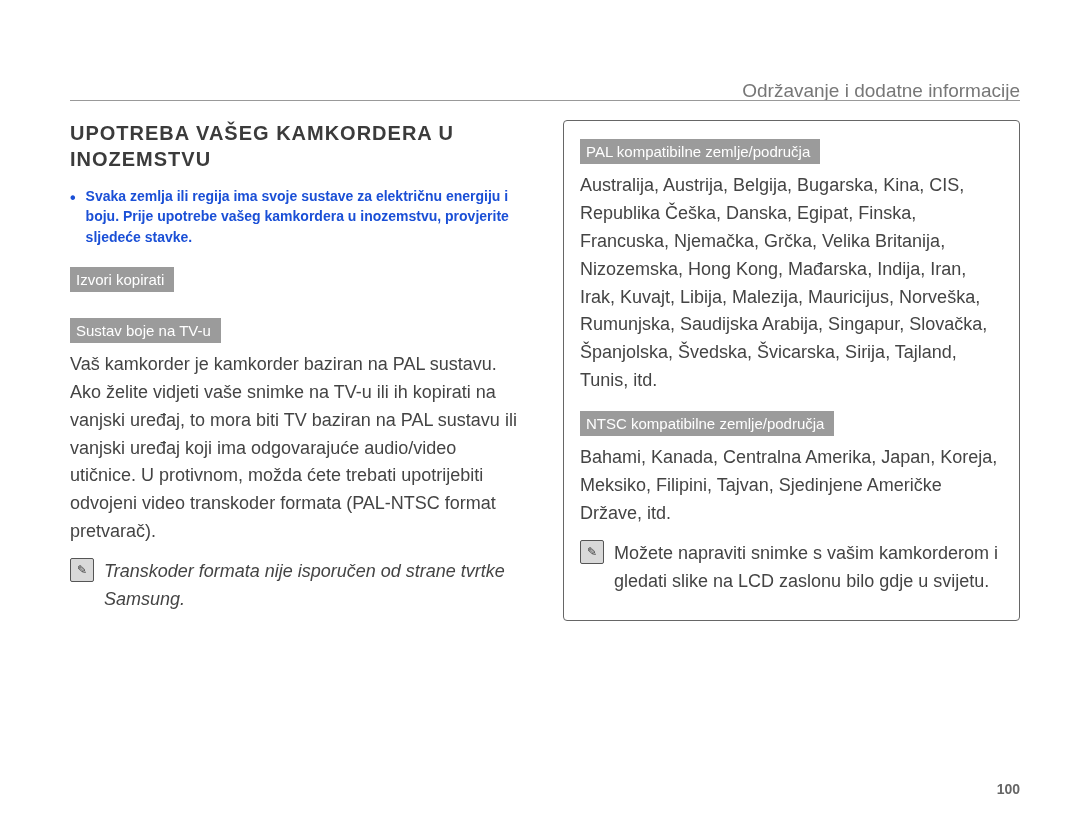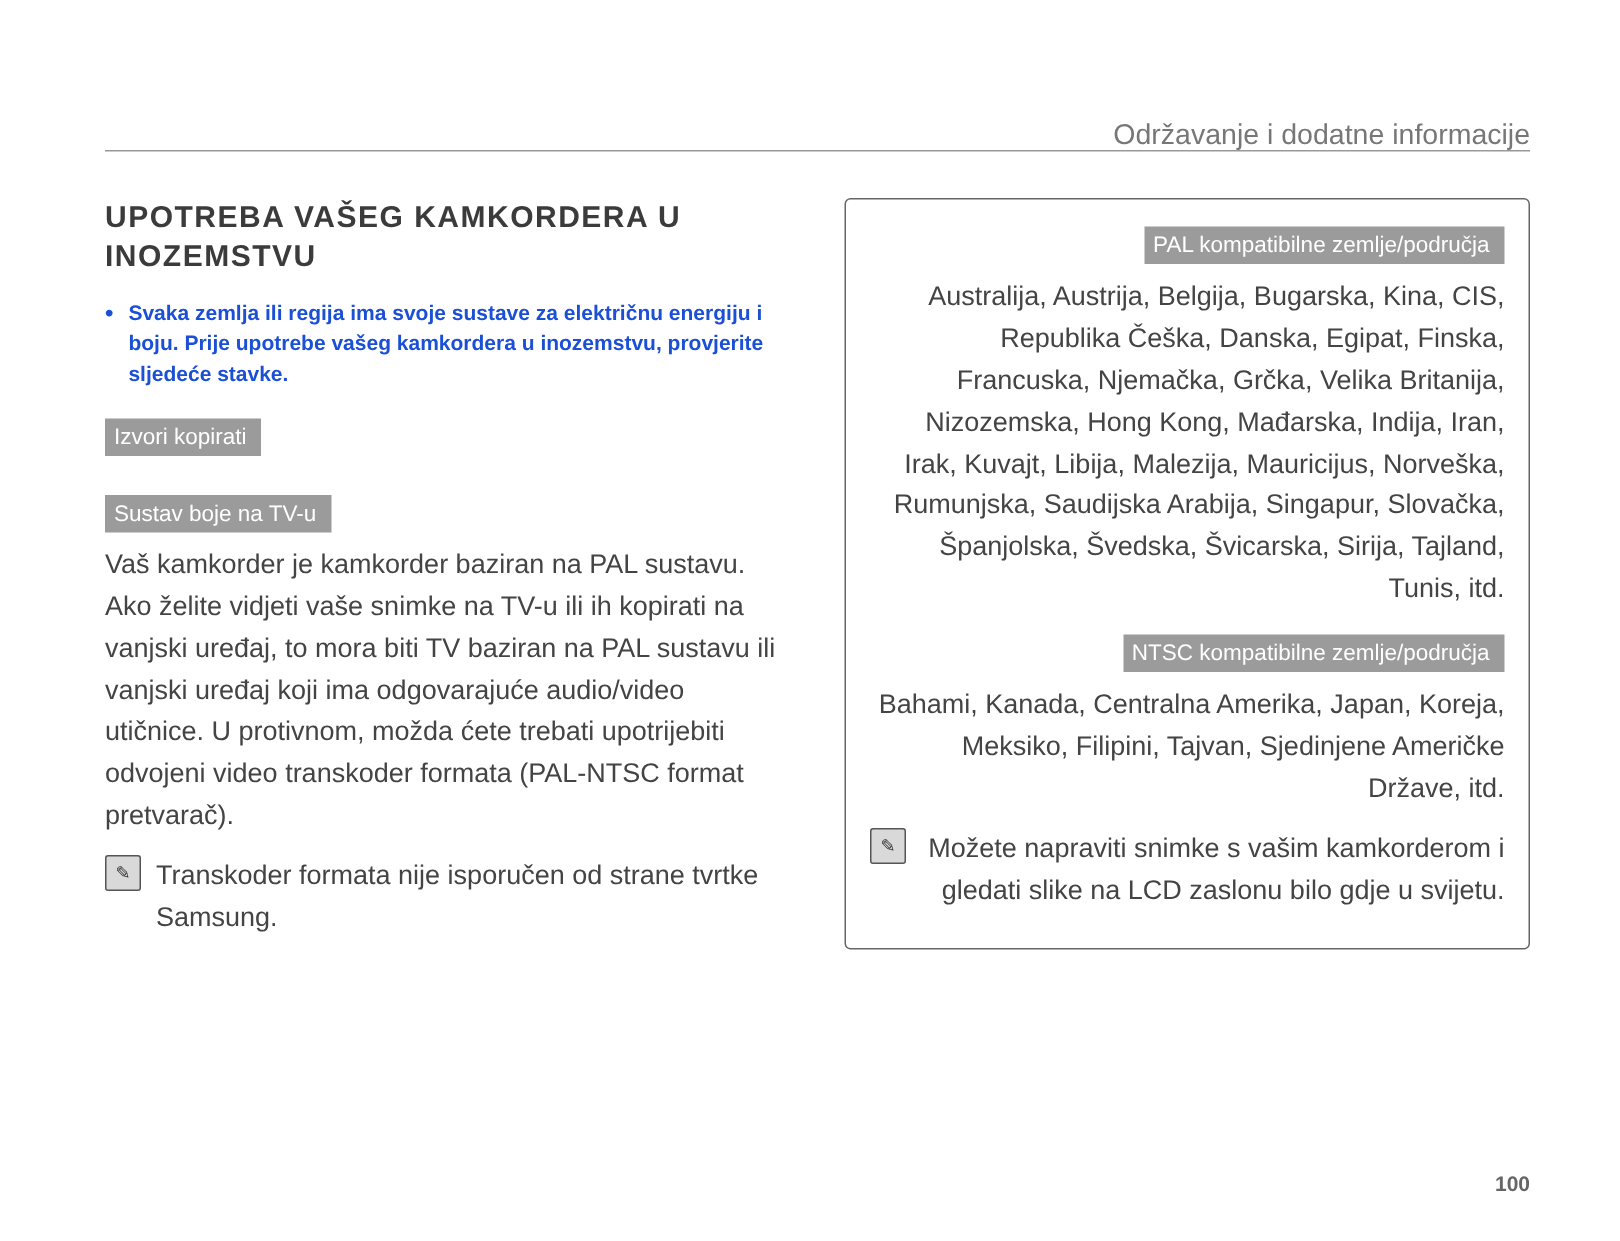--- a/index.html
+++ b/index.html
@@ -33,29 +33,27 @@
     font-size: 19px;
     color: #777;
   }
   .columns {
     position: absolute;
     top: 120px;
     left: 70px;
     right: 60px;
     display: flex;
     gap: 36px;
-    margin-top: 12px;
   }
   .col-left {
     flex: 1 1 48%;
   }
   .col-right {
     flex: 1 1 48%;
     position: relative;
-    text-align: right;
   }
   h1 {
     font-size: 20px;
     font-weight: bold;
     letter-spacing: 1px;
     color: #3b3b3b;
     margin: 0 0 14px 0;
     line-height: 1.3;
   }
   .warn {
@@ -141,21 +139,21 @@
 
       <span class="sub-head">Izvori kopirati</span>
 
       <div class="spacer-m"></div>
 
       <span class="sub-head">Sustav boje na TV-u</span>
       <p class="body-text">Vaš kamkorder je kamkorder baziran na PAL sustavu. Ako želite vidjeti vaše snimke na TV-u ili ih kopirati na vanjski uređaj, to mora biti TV baziran na PAL sustavu ili vanjski uređaj koji ima odgovarajuće audio/video utičnice. U protivnom, možda ćete trebati upotrijebiti odvojeni video transkoder formata (PAL-NTSC format pretvarač).</p>
 
       <div class="note-row">
         <span class="note-icon">✎</span>
-        <span class="body-text" style="margin:0;">Transkoder formata nije isporučen od strane tvrtke Samsung.</span>
+        <span class="body-text" style="margin:0;font-style:italic;">Transkoder formata nije isporučen od strane tvrtke Samsung.</span>
       </div>
 
     </div>
 
     <div class="col-right">
 
       <div class="callout-box">
 
         <span class="sub-head">PAL kompatibilne zemlje/područja</span>
         <p class="body-text">Australija, Austrija, Belgija, Bugarska, Kina, CIS, Republika Češka, Danska, Egipat, Finska, Francuska, Njemačka, Grčka, Velika Britanija, Nizozemska, Hong Kong, Mađarska, Indija, Iran, Irak, Kuvajt, Libija, Malezija, Mauricijus, Norveška, Rumunjska, Saudijska Arabija, Singapur, Slovačka, Španjolska, Švedska, Švicarska, Sirija, Tajland, Tunis, itd.</p>

